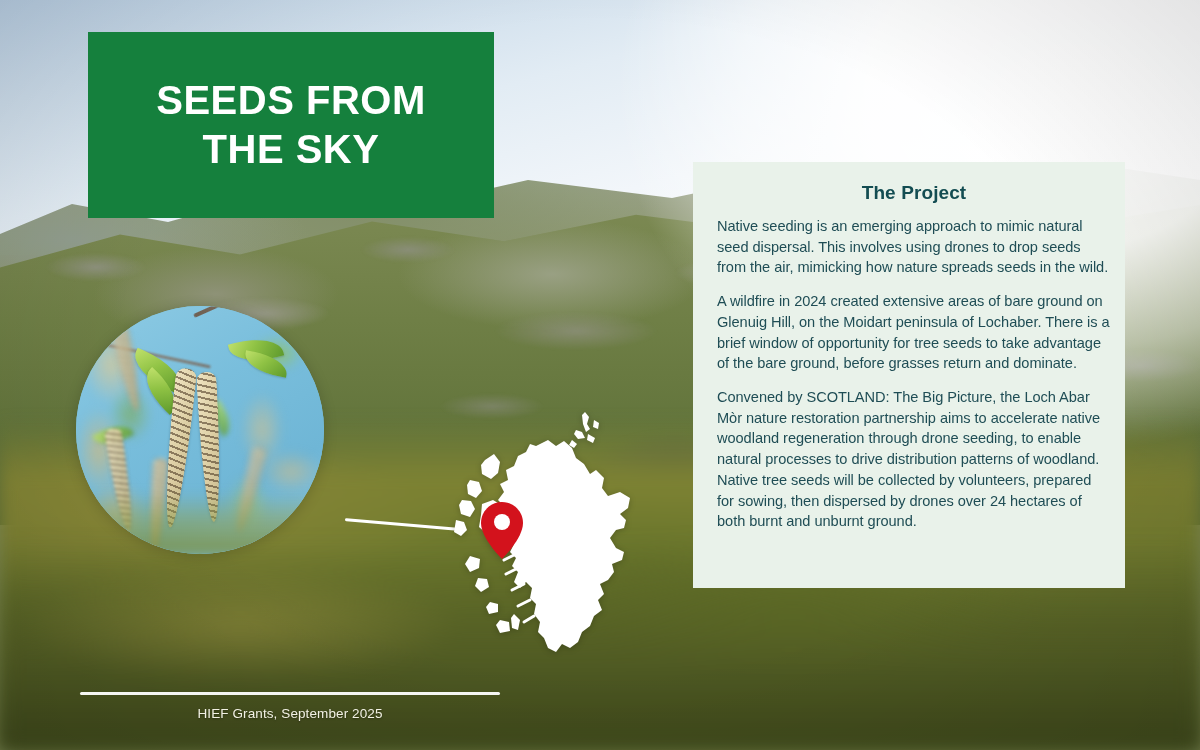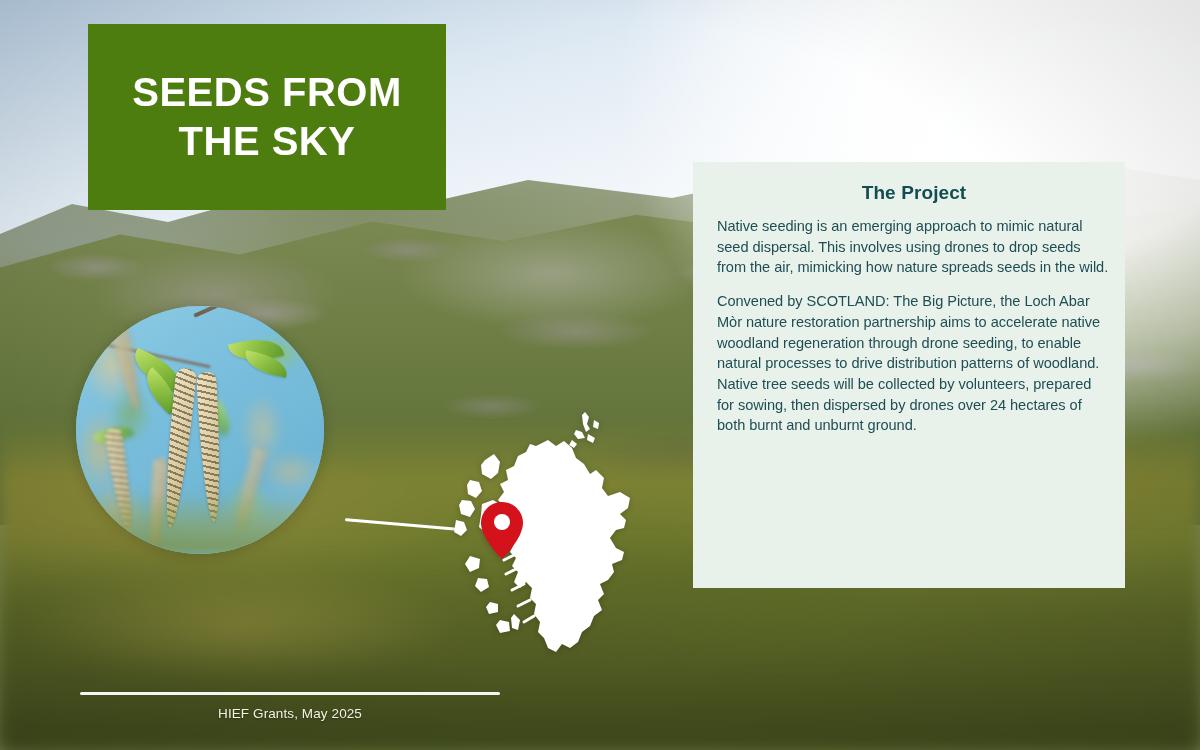--- a/index.html
+++ b/index.html
@@ -83,23 +83,23 @@
       linear-gradient(180deg, rgba(90,100,40,0) 0%, rgba(78,88,34,.72) 55%, rgba(60,70,26,.92) 100%);
     filter: blur(10px);
   }
   .bg-vignette {
     position: absolute; inset: 0;
     background: radial-gradient(ellipse 900px 620px at 50% 46%, rgba(0,0,0,0) 52%, rgba(0,0,0,.14) 100%);
   }
 
   
   .title-block {
-    position: absolute; left: 88px; top: 24px;
-    width: 358px; height: 186px;
-    background: #4d7c0f;
+    position: absolute; left: 88px; top: 32px;
+    width: 406px; height: 186px;
+    background: #15803d;
     display: flex; align-items: center; justify-content: center;
     text-align: center;
   }
   .title-block h1 {
     color: #ffffff;
     font-size: 40px;
     font-weight: 700;
     letter-spacing: .5px;
     line-height: 1.22;
     text-transform: uppercase;
@@ -332,19 +332,20 @@
       <g>
         <path fill="#d3121c" d="M58 94 c-11.6 0 -21 9.4 -21 21 c0 15.6 21 36 21 36 s21 -20.4 21 -36 c0 -11.6 -9.4 -21 -21 -21 z"></path>
         <circle cx="58" cy="114" r="8" fill="#ffffff"></circle>
       </g>
     </svg>
   </div>
 
   <div class="project-card">
     <h2>The Project</h2>
     <p>Native seeding is an emerging approach to mimic natural seed dispersal. This involves using drones to drop seeds from the air, mimicking how nature spreads seeds in the wild.</p>
+    <p>A wildfire in 2024 created extensive areas of bare ground on Glenuig Hill, on the Moidart peninsula of Lochaber. There is a brief window of opportunity for tree seeds to take advantage of the bare ground, before grasses return and dominate.</p>
     <p>Convened by SCOTLAND: The Big Picture, the Loch Abar Mòr nature restoration partnership aims to accelerate native woodland regeneration through drone seeding, to enable natural processes to drive distribution patterns of woodland. Native tree seeds will be collected by volunteers, prepared for sowing, then dispersed by drones over 24 hectares of both burnt and unburnt ground.</p>
   </div>
 
   <div class="footer-rule"></div>
-  <div class="footer-text">HIEF Grants, May 2025</div>
+  <div class="footer-text">HIEF Grants, September 2025</div>
 
 </div>
 
 </body></html>

